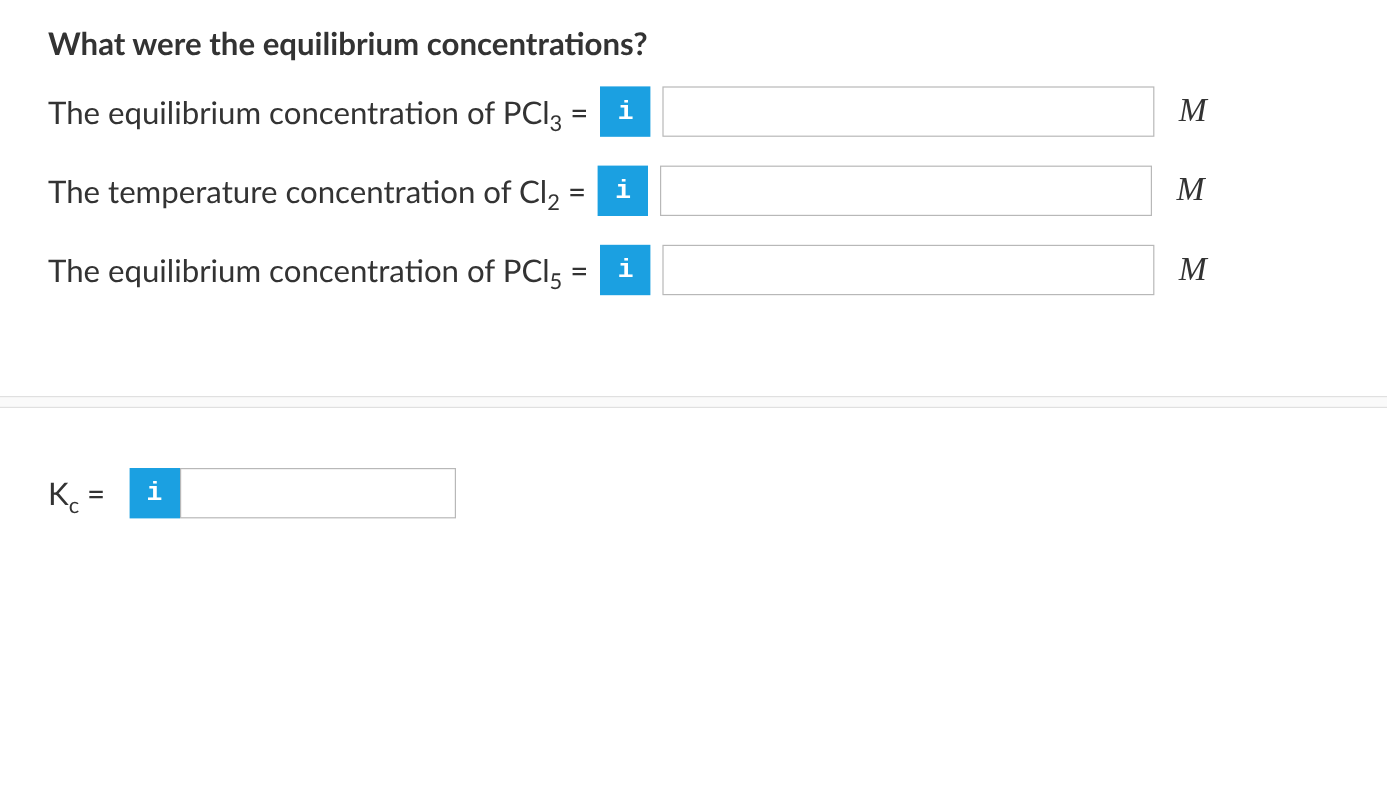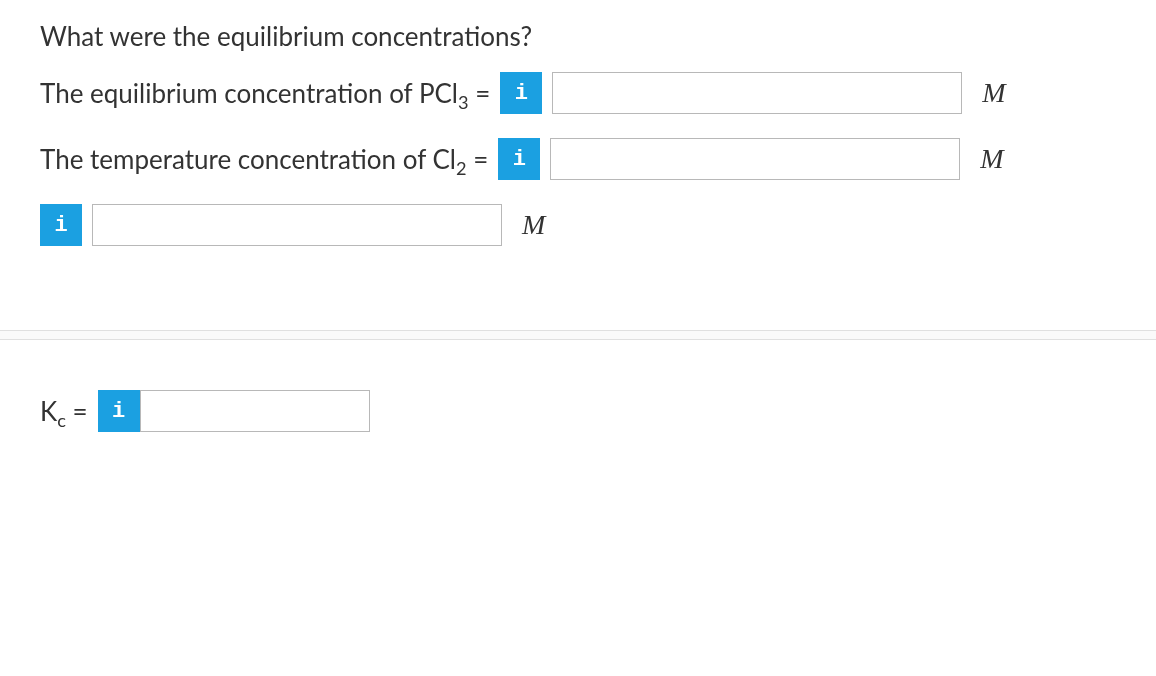--- a/index.html
+++ b/index.html
@@ -12,21 +12,21 @@
       font-size: 26px;
       color: #333;
       background: #fff;
       padding: 20px 40px;
     }
     .section {
       padding-bottom: 60px;
     }
     .question-title {
       margin-bottom: 20px;
-      font-weight: 400;
+      font-weight: 700;
     }
     .input-row {
       display: flex;
       align-items: center;
       margin-bottom: 24px;
       gap: 10px;
     }
     .label {
       font-weight: 400;
       white-space: nowrap;
@@ -77,21 +77,21 @@
       height: 10px;
       margin: 0 -40px 50px -40px;
       background: #fafafa;
     }
     .kc-row {
       display: flex;
       align-items: center;
       gap: 0;
     }
     .kc-label {
-      margin-right: 10px;
+      margin-right: 20px;
     }
   </style>
 </head>
 <body>
 
 <div class="section">
 
   <div class="question-title">What were the equilibrium concentrations?</div>
 
   <div class="input-row">
@@ -106,20 +106,23 @@
   <div class="input-row">
     <span class="label">
       <span>The temperature concentration of Cl</span><sub>2</sub><span> =</span>
     </span>
     <span class="info-icon">i</span>
     <input type="text" class="text-input wide" value="" style="">
     <span class="unit">M</span>
   </div>
 
   <div class="input-row">
+    <span class="label">
+      <span>The equilibrium concentration of PCl</span><sub>5</sub><span> =</span>
+    </span>
     <span class="info-icon">i</span>
     <input type="text" class="text-input wide" value="" style="">
     <span class="unit">M</span>
   </div>
 
 </div>
 
 <hr class="divider">
 
 <div class="section">

